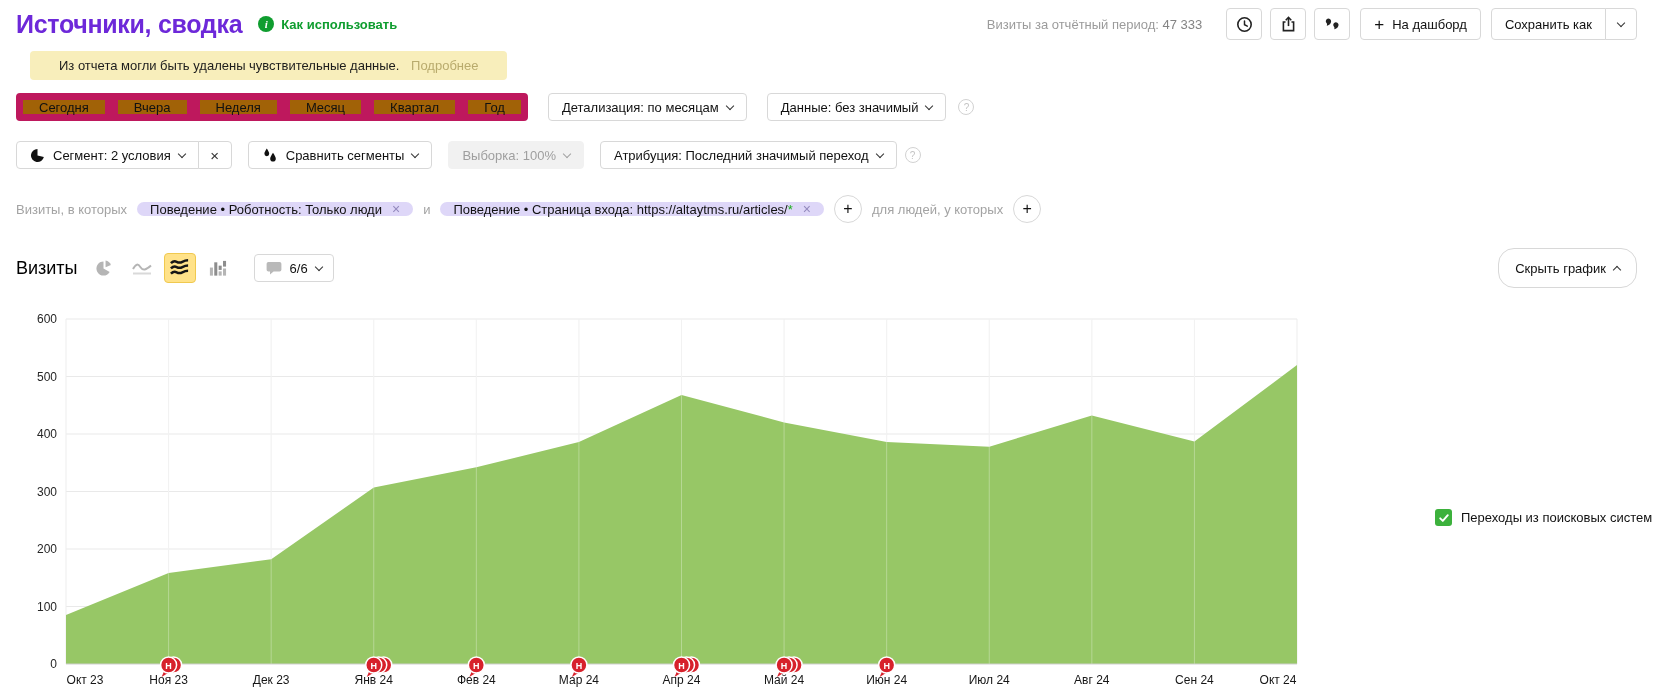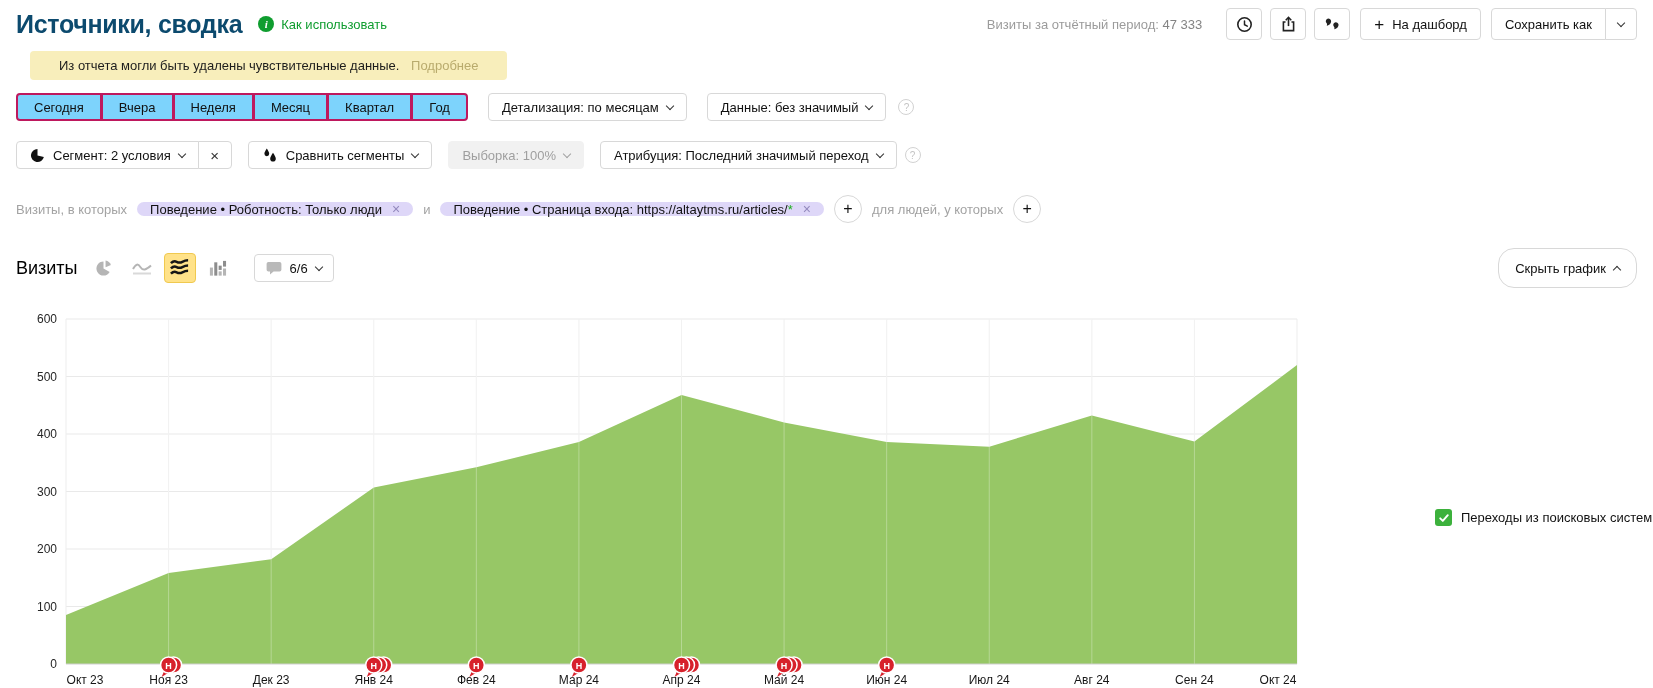--- a/index.html
+++ b/index.html
@@ -7,28 +7,28 @@
   body {
     font-family: "Liberation Sans", sans-serif;
     font-size: 13px;
     color: #111;
     background: #fff;
   }
   .spacer { flex: 1; }
 
   
   .top-row { display: flex; align-items: center; margin: 0 16px; padding-top: 10px; height: 38px; }
-  h1 { font-size: 25px; font-weight: 700; margin: 0; letter-spacing: -0.3px; color:#0c4a6e; }
+  h1 { font-size: 25px; font-weight: 700; margin: 0; letter-spacing: -0.3px; color:#6d28d9; }
   .help-wrap { display: flex; align-items: center; gap: 7px; margin-left: 16px; }
   .info-badge {
     width: 16px; height: 16px; border-radius: 50%; background: #0f9d2f; color: #fff;
     font: italic 700 11px "Liberation Serif", serif;
     display: inline-flex; align-items: center; justify-content: center;
   }
-  .help-link { color: #0f9d2f; font-weight: 400; text-decoration: none; cursor: pointer; }
+  .help-link { color: #0f9d2f; font-weight: 700; text-decoration: none; cursor: pointer; }
   .visits-info { color: #9b9b9b; margin-right: 16px; white-space: nowrap; }
   .visits-info .visits-value { color: #848484; }
 
   .btn {
     display: inline-flex; align-items: center; gap: 8px;
     border: 1px solid #d8d8d8; background: #fff; border-radius: 4px;
     height: 28px; padding: 0 13px; font-size: 13px; font-family: inherit;
     cursor: pointer; white-space: nowrap; color: #111;
   }
   .top-row .btn { height: 32px; }
@@ -52,21 +52,21 @@
     display: inline-block; margin: 13px 0 0 30px; background: #f8eebb;
     border-radius: 4px; padding: 7px 29px; color: #1c1c1c;
   }
   .notice-link { color: #b9ab6d; margin-left: 8px; text-decoration: none; cursor: pointer; }
 
   
   .row { display: flex; align-items: center; margin: 0 16px; }
   .period-row { margin-top: 13px; gap: 20px; }
   .seg-group { display: flex; }
   .seg-btn {
-    border: 2px solid #be185d; background: #7dd3fc; height: 28px; padding: 0 16px;
+    border: 7px solid #be185d; background: #a16207; height: 28px; padding: 0 16px;
     font-family: inherit; font-size: 13px; cursor: pointer; margin-left: -1px; color:#111;
   }
   .seg-btn:first-child { border-radius: 4px 0 0 4px; margin-left: 0; }
   .seg-btn:last-child { border-radius: 0 4px 4px 0; }
 
   .q-icon {
     width: 16px; height: 16px; border: 1px solid #d2d2d2; border-radius: 50%;
     color: #c4c4c4; font-size: 10px; display: inline-flex; align-items: center;
     justify-content: center; cursor: pointer; margin-left: -8px;
   }

